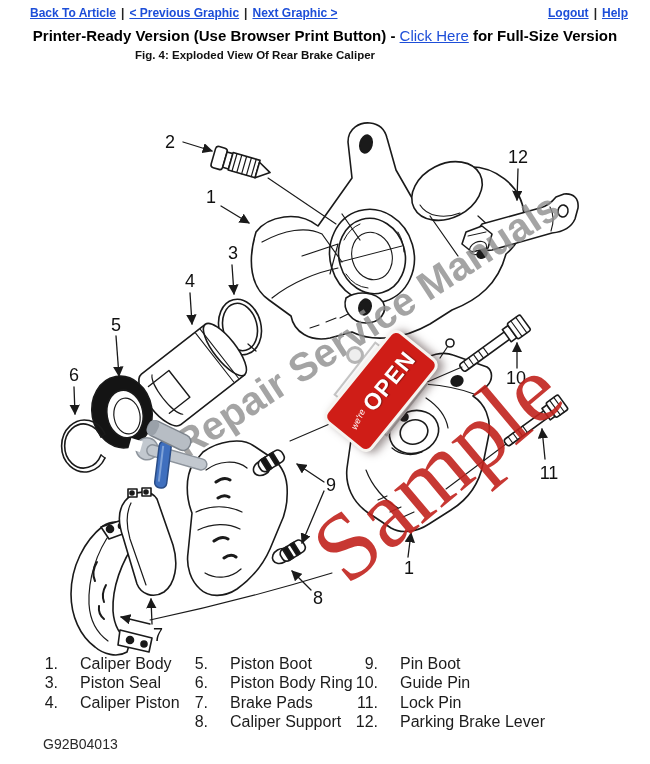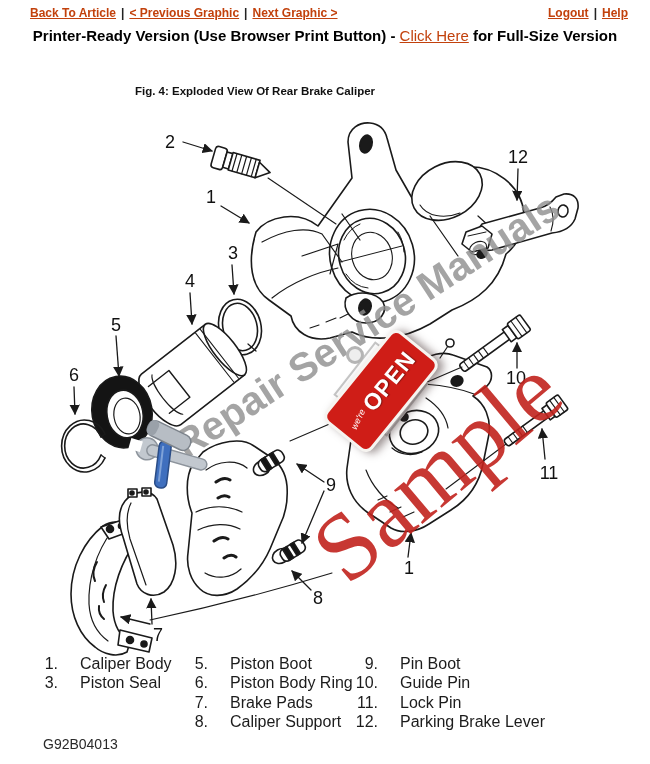--- a/index.html
+++ b/index.html
@@ -2,27 +2,27 @@
 <html><head>
 <meta charset="utf-8">
 <style>
   html,body{margin:0;padding:0;background:#fff;}
   .page{position:relative;width:650px;height:764px;background:#fff;overflow:hidden;
         font-family:"Liberation Sans", sans-serif;color:#111;}
   
   .topbar{position:absolute;top:6px;left:0;width:650px;height:20px;font-size:12px;font-weight:bold;}
   .nav-left{position:absolute;left:30px;top:0;white-space:nowrap;}
   .nav-right{position:absolute;right:22px;top:0;white-space:nowrap;}
-  .navlink{color:#c2410c;text-decoration:underline;cursor:pointer;}
+  .navlink{color:#1d4ed8;text-decoration:underline;cursor:pointer;}
   .navsep{color:#222;margin:0 5px;font-weight:bold;}
   .printer-line{position:absolute;top:27px;left:0;width:650px;text-align:center;
                 font-size:15px;font-weight:bold;color:#000;white-space:nowrap;}
   .printer-line .navlink{font-weight:normal;text-align:center;}
   .fig-caption{position:absolute;top:49px;left:0;width:510px;text-align:center;
-               font-size:11.5px;font-weight:bold;margin-top:36px;}
+               font-size:11.5px;font-weight:bold;}
   .fig-company{position:absolute;top:64px;left:0;width:510px;text-align:center;
                font-size:11.5px;font-weight:bold;}
   
   svg.art{position:absolute;left:0;top:0;z-index:1;}
   svg.tools{position:absolute;left:0;top:0;z-index:3;}
   .wm-repair{position:absolute;left:87px;top:303px;width:560px;z-index:2;text-align:center;
              font-size:40px;font-weight:bold;color:#8e8e8e;opacity:.8;white-space:nowrap;
              transform:rotate(-33deg);letter-spacing:0;}
   .wm-sample{position:absolute;left:267px;top:420px;width:340px;z-index:7;text-align:center;
              font-family:"Liberation Serif",serif;font-size:96px;line-height:100px;
@@ -274,20 +274,21 @@
   <div class="open-sign">
     <span class="were">we're</span>
     <span class="open-word">OPEN</span>
   </div>
 
   <div class="wm-sample">Sample</div>
 
   <div class="legend-col c1">
     <div class="legend-item"><span class="num">1.</span><span class="lbl">Caliper Body</span></div>
     <div class="legend-item"><span class="num">3.</span><span class="lbl">Piston Seal</span></div>
+    <div class="legend-item"><span class="num">4.</span><span class="lbl">Caliper Piston</span></div>
   </div>
   <div class="legend-col c2">
     <div class="legend-item"><span class="num">5.</span><span class="lbl">Piston Boot</span></div>
     <div class="legend-item"><span class="num">6.</span><span class="lbl">Piston Body Ring</span></div>
     <div class="legend-item"><span class="num">7.</span><span class="lbl">Brake Pads</span></div>
     <div class="legend-item"><span class="num">8.</span><span class="lbl">Caliper Support</span></div>
   </div>
   <div class="legend-col c3">
     <div class="legend-item"><span class="num">9.</span><span class="lbl">Pin Boot</span></div>
     <div class="legend-item"><span class="num">10.</span><span class="lbl">Guide Pin</span></div>

